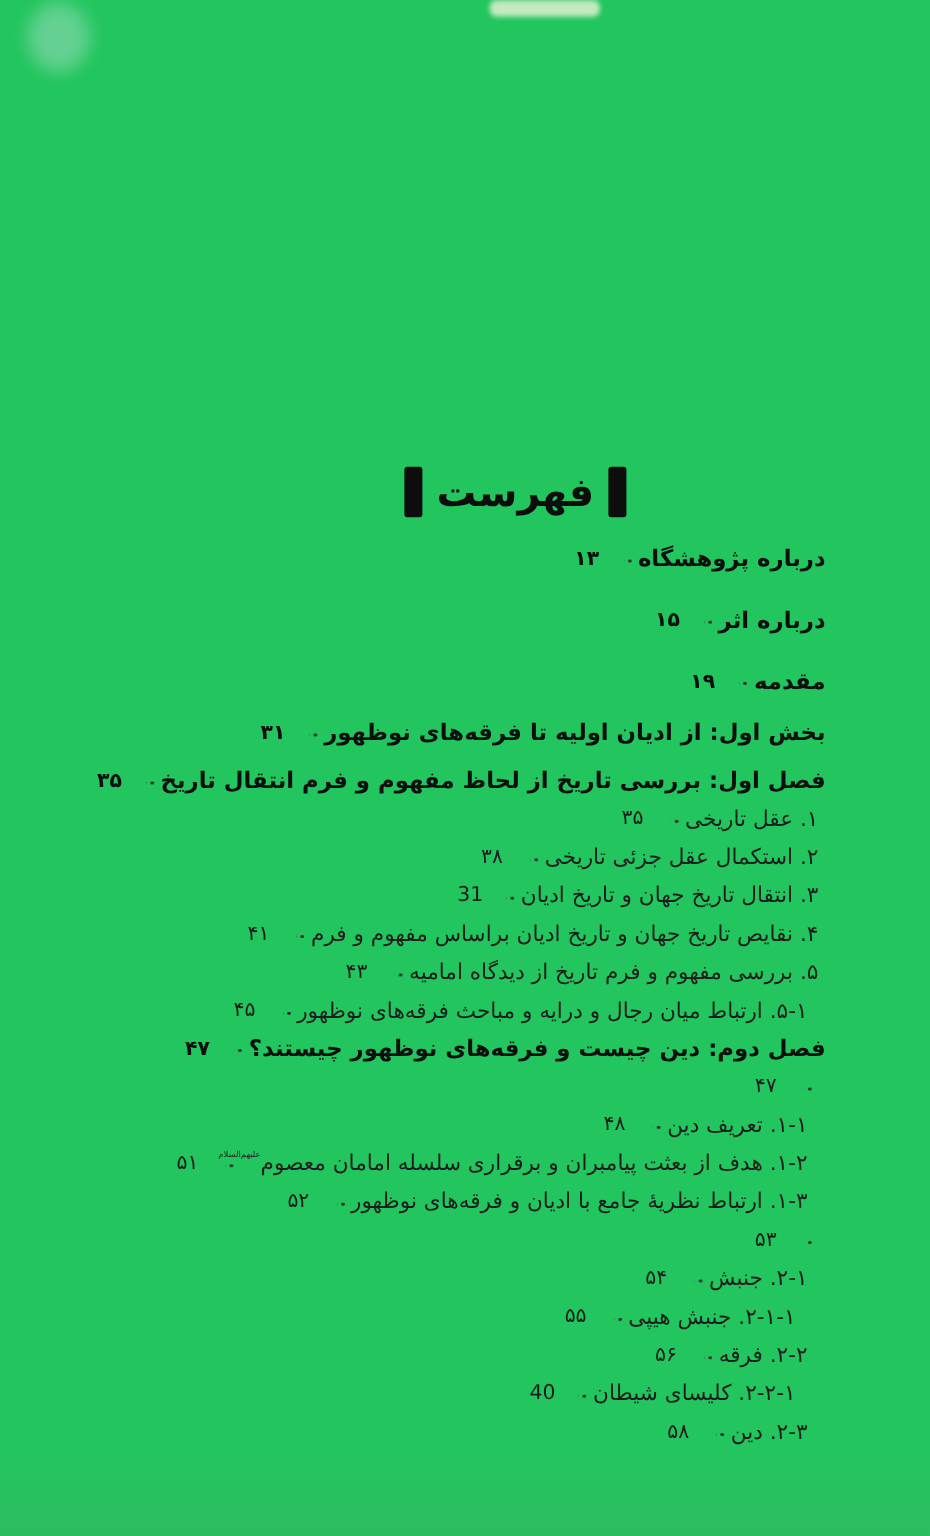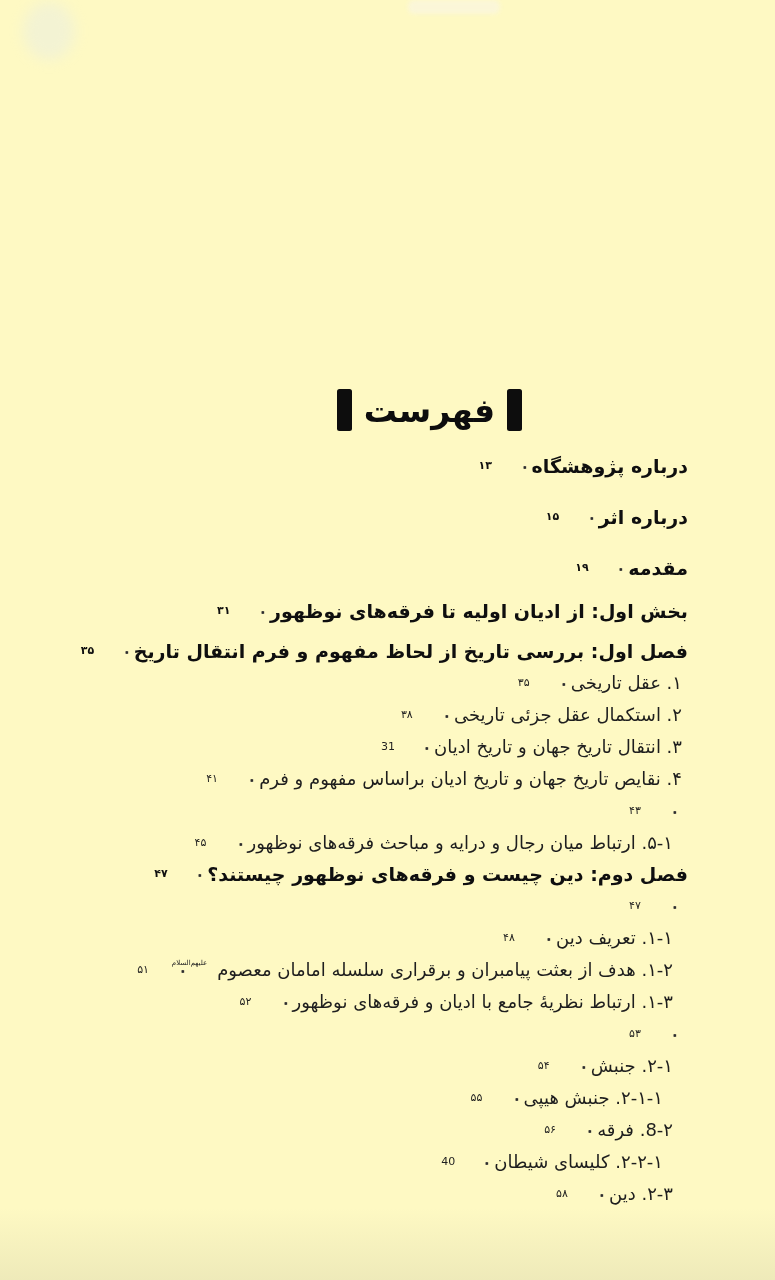--- a/index.html
+++ b/index.html
@@ -4,21 +4,21 @@
 <style>
   html,body{margin:0;padding:0;}
   body{
     width:775px;height:1280px;
     background:#e9e9e9;
     font-family:"DejaVu Sans", sans-serif;
   }
   .page{
     position:relative;
     width:775px;height:1280px;
-    background:#fef9c3;
+    background:#22c55e;
     overflow:hidden;
     color:#1f1f1f;
     direction:rtl;
   }
   
   .smudge-top-right{
     position:absolute;top:0;left:408px;width:92px;height:14px;
     background:#faf6e0;opacity:.75;border-radius:6px;filter:blur(2px);
   }
   .smudge-top-left{
@@ -65,25 +65,25 @@
   .label{white-space:nowrap;flex:0 0 auto;}
   .dots{
     flex:1 1 aupx;min-width:8px;align-self:stretch;margin:0 4px 0 3px;
     background-image:radial-gradient(circle, #2e2e2e 1.25px, rgba(0,0,0,0) 1.6px);
     background-size:6.3px 7px;
     background-repeat:repeat-x;
     background-position:right 60%;
   }
   .page-num{
     flex:0 0 auto;min-width:38px;text-align:left;
-    font-size:11px;white-space:nowrap;
+    font-size:17px;white-space:nowrap;
   }
   .honorific{
     font-size:7px;line-height:1.05;display:inline-block;width:17px;
-    vertical-align:middle;transform:translateY(-7px);margin-right:10px;
+    vertical-align:middle;transform:translateY(-7px);margin-right:0;
     white-space:normal;text-align:center;font-weight:400;color:#222;
   }
 </style>
 </head>
 <body>
 
 <div class="page">
 
   <div class="smudge-top-right"></div>
   <div class="smudge-top-left"></div>
@@ -136,20 +136,21 @@
       <span class="label"><span class="label-text">۳. انتقال تاریخ جهان و تاریخ ادیان</span></span>
       <span class="dots"></span>
       <span class="page-num">31</span>
     </div>
         <div class="row s-item lvl1">
       <span class="label"><span class="label-text">۴. نقایص تاریخ جهان و تاریخ ادیان براساس مفهوم و فرم</span></span>
       <span class="dots"></span>
       <span class="page-num">۴۱</span>
     </div>
         <div class="row s-item lvl1">
+      <span class="label"><span class="label-text">۵. بررسی مفهوم و فرم تاریخ از دیدگاه امامیه</span></span>
       <span class="dots"></span>
       <span class="page-num">۴۳</span>
     </div>
         <div class="row s-item lvl2">
       <span class="label"><span class="label-text">۵-۱. ارتباط میان رجال و درایه و مباحث فرقه‌های نوظهور</span></span>
       <span class="dots"></span>
       <span class="page-num">۴۵</span>
     </div>
         <div class="row s-chapter2 lvl0">
       <span class="label"><span class="label-text">فصل دوم: دین چیست و فرقه‌های نوظهور چیستند؟</span></span>
@@ -183,21 +184,21 @@
       <span class="label"><span class="label-text">۲-۱. جنبش</span></span>
       <span class="dots"></span>
       <span class="page-num">۵۴</span>
     </div>
         <div class="row s-item lvl3">
       <span class="label"><span class="label-text">۲-۱-۱. جنبش هیپی</span></span>
       <span class="dots"></span>
       <span class="page-num">۵۵</span>
     </div>
         <div class="row s-item lvl2">
-      <span class="label"><span class="label-text">8-۲. فرقه</span></span>
+      <span class="label"><span class="label-text">۲-۲. فرقه</span></span>
       <span class="dots"></span>
       <span class="page-num">۵۶</span>
     </div>
         <div class="row s-item lvl3">
       <span class="label"><span class="label-text">۲-۲-۱. کلیسای شیطان</span></span>
       <span class="dots"></span>
       <span class="page-num">40</span>
     </div>
         <div class="row s-item lvl2">
       <span class="label"><span class="label-text">۲-۳. دین</span></span>

